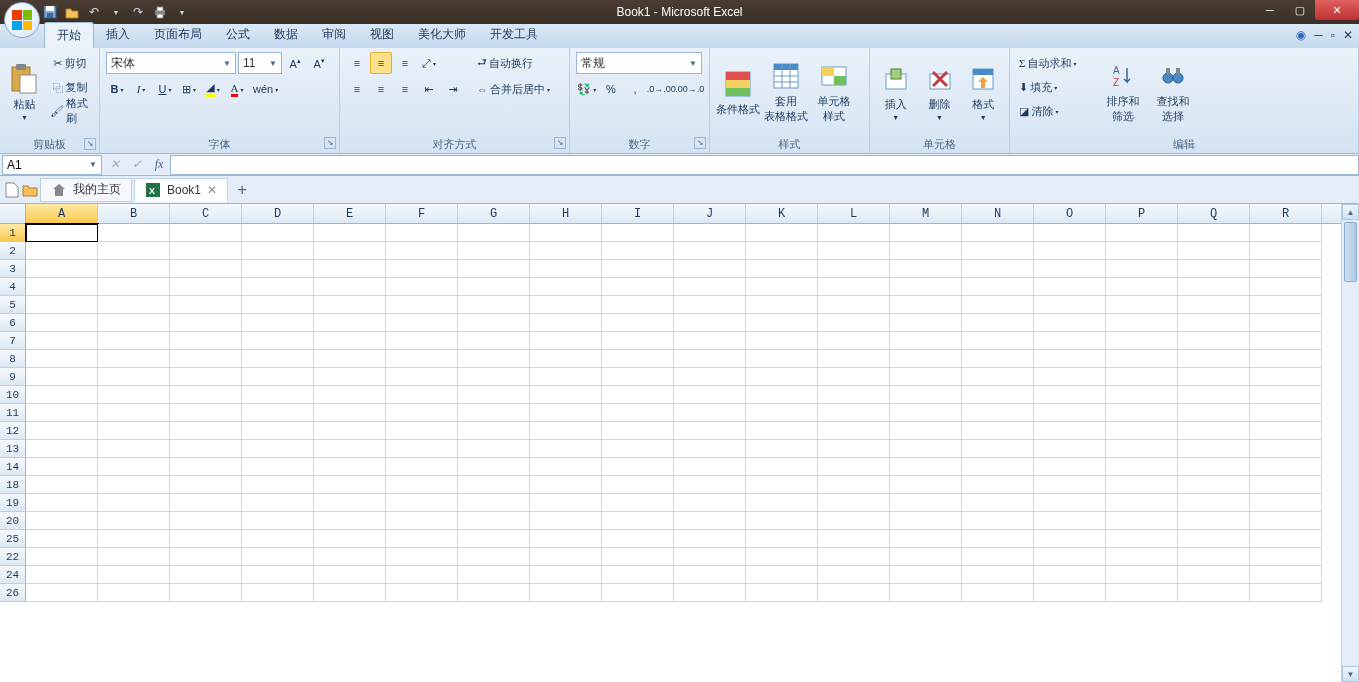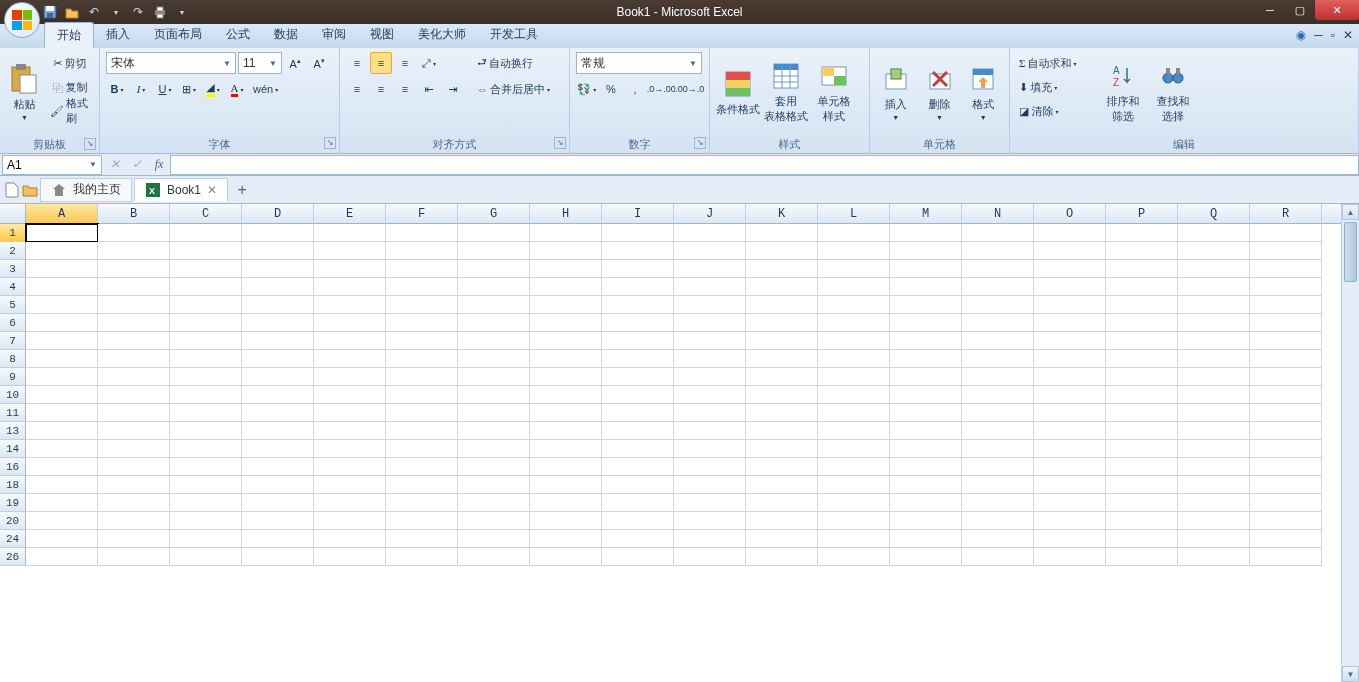--- a/index.html
+++ b/index.html
@@ -745,20 +745,41 @@
           <div class="cell" style="width: 72px;"></div>
           <div class="cell" style="width: 72px;"></div>
           <div class="cell" style="width: 72px;"></div>
           <div class="cell" style="width: 72px;"></div>
           <div class="cell" style="width: 72px;"></div>
           <div class="cell" style="width: 72px;"></div>
           <div class="cell" style="width: 72px;"></div>
           <div class="cell" style="width: 72px;"></div>
         </div>
         <div class="row">
+          <div class="row-header">12</div>
+          <div class="cell" style="width: 72px;"></div>
+          <div class="cell" style="width: 72px;"></div>
+          <div class="cell" style="width: 72px;"></div>
+          <div class="cell" style="width: 72px;"></div>
+          <div class="cell" style="width: 72px;"></div>
+          <div class="cell" style="width: 72px;"></div>
+          <div class="cell" style="width: 72px;"></div>
+          <div class="cell" style="width: 72px;"></div>
+          <div class="cell" style="width: 72px;"></div>
+          <div class="cell" style="width: 72px;"></div>
+          <div class="cell" style="width: 72px;"></div>
+          <div class="cell" style="width: 72px;"></div>
+          <div class="cell" style="width: 72px;"></div>
+          <div class="cell" style="width: 72px;"></div>
+          <div class="cell" style="width: 72px;"></div>
+          <div class="cell" style="width: 72px;"></div>
+          <div class="cell" style="width: 72px;"></div>
+          <div class="cell" style="width: 72px;"></div>
+        </div>
+        <div class="row">
           <div class="row-header">13</div>
           <div class="cell" style="width: 72px;"></div>
           <div class="cell" style="width: 72px;"></div>
           <div class="cell" style="width: 72px;"></div>
           <div class="cell" style="width: 72px;"></div>
           <div class="cell" style="width: 72px;"></div>
           <div class="cell" style="width: 72px;"></div>
           <div class="cell" style="width: 72px;"></div>
           <div class="cell" style="width: 72px;"></div>
           <div class="cell" style="width: 72px;"></div>
@@ -787,41 +808,20 @@
           <div class="cell" style="width: 72px;"></div>
           <div class="cell" style="width: 72px;"></div>
           <div class="cell" style="width: 72px;"></div>
           <div class="cell" style="width: 72px;"></div>
           <div class="cell" style="width: 72px;"></div>
           <div class="cell" style="width: 72px;"></div>
           <div class="cell" style="width: 72px;"></div>
           <div class="cell" style="width: 72px;"></div>
         </div>
         <div class="row">
-          <div class="row-header">16</div>
-          <div class="cell" style="width: 72px;"></div>
-          <div class="cell" style="width: 72px;"></div>
-          <div class="cell" style="width: 72px;"></div>
-          <div class="cell" style="width: 72px;"></div>
-          <div class="cell" style="width: 72px;"></div>
-          <div class="cell" style="width: 72px;"></div>
-          <div class="cell" style="width: 72px;"></div>
-          <div class="cell" style="width: 72px;"></div>
-          <div class="cell" style="width: 72px;"></div>
-          <div class="cell" style="width: 72px;"></div>
-          <div class="cell" style="width: 72px;"></div>
-          <div class="cell" style="width: 72px;"></div>
-          <div class="cell" style="width: 72px;"></div>
-          <div class="cell" style="width: 72px;"></div>
-          <div class="cell" style="width: 72px;"></div>
-          <div class="cell" style="width: 72px;"></div>
-          <div class="cell" style="width: 72px;"></div>
-          <div class="cell" style="width: 72px;"></div>
-        </div>
-        <div class="row">
           <div class="row-header">18</div>
           <div class="cell" style="width: 72px;"></div>
           <div class="cell" style="width: 72px;"></div>
           <div class="cell" style="width: 72px;"></div>
           <div class="cell" style="width: 72px;"></div>
           <div class="cell" style="width: 72px;"></div>
           <div class="cell" style="width: 72px;"></div>
           <div class="cell" style="width: 72px;"></div>
           <div class="cell" style="width: 72px;"></div>
           <div class="cell" style="width: 72px;"></div>
@@ -851,20 +851,62 @@
           <div class="cell" style="width: 72px;"></div>
           <div class="cell" style="width: 72px;"></div>
           <div class="cell" style="width: 72px;"></div>
           <div class="cell" style="width: 72px;"></div>
           <div class="cell" style="width: 72px;"></div>
           <div class="cell" style="width: 72px;"></div>
           <div class="cell" style="width: 72px;"></div>
         </div>
         <div class="row">
           <div class="row-header">20</div>
+          <div class="cell" style="width: 72px;"></div>
+          <div class="cell" style="width: 72px;"></div>
+          <div class="cell" style="width: 72px;"></div>
+          <div class="cell" style="width: 72px;"></div>
+          <div class="cell" style="width: 72px;"></div>
+          <div class="cell" style="width: 72px;"></div>
+          <div class="cell" style="width: 72px;"></div>
+          <div class="cell" style="width: 72px;"></div>
+          <div class="cell" style="width: 72px;"></div>
+          <div class="cell" style="width: 72px;"></div>
+          <div class="cell" style="width: 72px;"></div>
+          <div class="cell" style="width: 72px;"></div>
+          <div class="cell" style="width: 72px;"></div>
+          <div class="cell" style="width: 72px;"></div>
+          <div class="cell" style="width: 72px;"></div>
+          <div class="cell" style="width: 72px;"></div>
+          <div class="cell" style="width: 72px;"></div>
+          <div class="cell" style="width: 72px;"></div>
+        </div>
+        <div class="row">
+          <div class="row-header">25</div>
+          <div class="cell" style="width: 72px;"></div>
+          <div class="cell" style="width: 72px;"></div>
+          <div class="cell" style="width: 72px;"></div>
+          <div class="cell" style="width: 72px;"></div>
+          <div class="cell" style="width: 72px;"></div>
+          <div class="cell" style="width: 72px;"></div>
+          <div class="cell" style="width: 72px;"></div>
+          <div class="cell" style="width: 72px;"></div>
+          <div class="cell" style="width: 72px;"></div>
+          <div class="cell" style="width: 72px;"></div>
+          <div class="cell" style="width: 72px;"></div>
+          <div class="cell" style="width: 72px;"></div>
+          <div class="cell" style="width: 72px;"></div>
+          <div class="cell" style="width: 72px;"></div>
+          <div class="cell" style="width: 72px;"></div>
+          <div class="cell" style="width: 72px;"></div>
+          <div class="cell" style="width: 72px;"></div>
+          <div class="cell" style="width: 72px;"></div>
+        </div>
+        <div class="row">
+          <div class="row-header">22</div>
           <div class="cell" style="width: 72px;"></div>
           <div class="cell" style="width: 72px;"></div>
           <div class="cell" style="width: 72px;"></div>
           <div class="cell" style="width: 72px;"></div>
           <div class="cell" style="width: 72px;"></div>
           <div class="cell" style="width: 72px;"></div>
           <div class="cell" style="width: 72px;"></div>
           <div class="cell" style="width: 72px;"></div>
           <div class="cell" style="width: 72px;"></div>
           <div class="cell" style="width: 72px;"></div>

